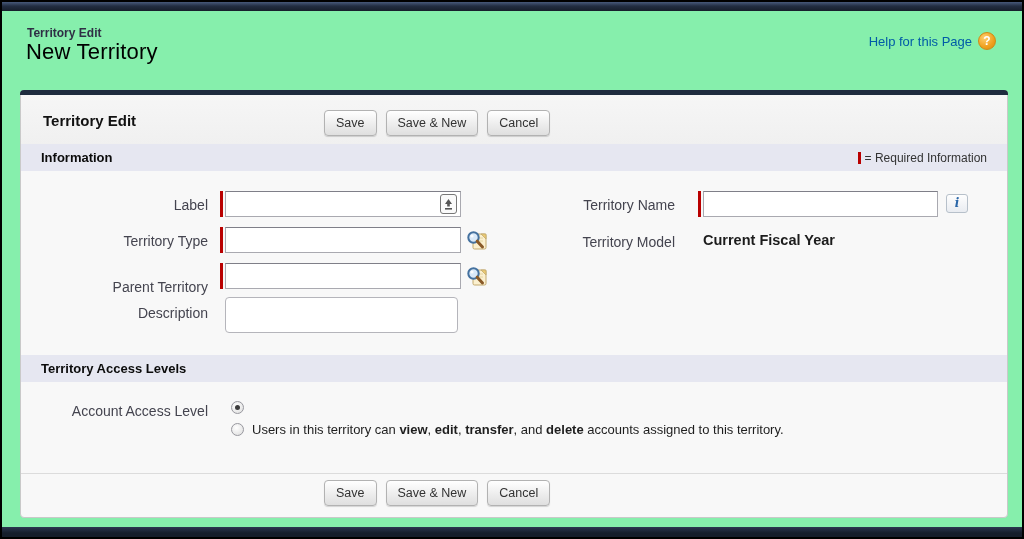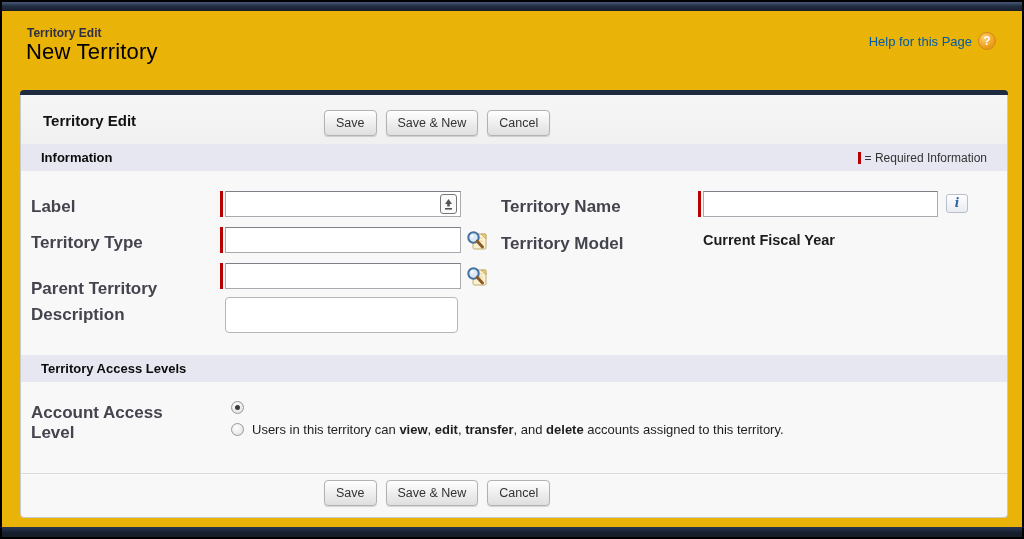--- a/index.html
+++ b/index.html
@@ -1,19 +1,19 @@
 <!DOCTYPE html>
 <html><head>
 <meta charset="utf-8">
 <style>
   * { margin:0; padding:0; box-sizing:border-box; }
   html,body { background:#fff; }
   .stage {
     position:relative; width:1024px; height:539px;
-    border:2px solid #000; background:#eab308; overflow:hidden;
+    border:2px solid #000; background:#86efac; overflow:hidden;
     font-family:"Liberation Sans", sans-serif;
   }
   
   .topbar {
     position:absolute; top:0; left:0; right:0; height:9px;
     background:linear-gradient(#47597a, #232e42 45%, #161e2b);
   }
   .bottombar {
     position:absolute; bottom:0; left:0; right:0; height:10px;
     background:linear-gradient(#2b3750, #161e2b 60%);
@@ -58,22 +58,22 @@
     display:flex; align-items:center; justify-content:space-between; padding:0 20px;
   }
   .sec-bar.information { top:53px; }
   .sec-bar.access { top:264px; }
   .sec-title { font-size:13px; font-weight:bold; color:#0b0b0b; }
   .req-legend { display:flex; align-items:center; gap:4px; }
   .req-bar { width:3px; height:12px; background:#b90000; }
   .req-legend span { font-size:12px; color:#333; }
   
   .flabel {
-    position:absolute; width:177px; 
-    font-size:17px; font-weight:bold; color:#44444f;
+    position:absolute; width:177px; text-align:right;
+    font-size:14px; font-weight:normal; color:#44444f;
   }
   .flabel.lcol { left:10px; }
   .flabel.rcol { left:480px; width:174px; }
   .reqmark { position:absolute; width:3px; height:26px; background:#b90000; }
   .tinput {
     position:absolute; height:26px; background:#fff;
     border:1px solid #a9a9b0; border-top-color:#7f7f88;
     font-family:"Liberation Sans", sans-serif; font-size:13px; color:#222; padding:2px 5px;
   }
   .tinput.lcol { left:204px; width:236px; }

